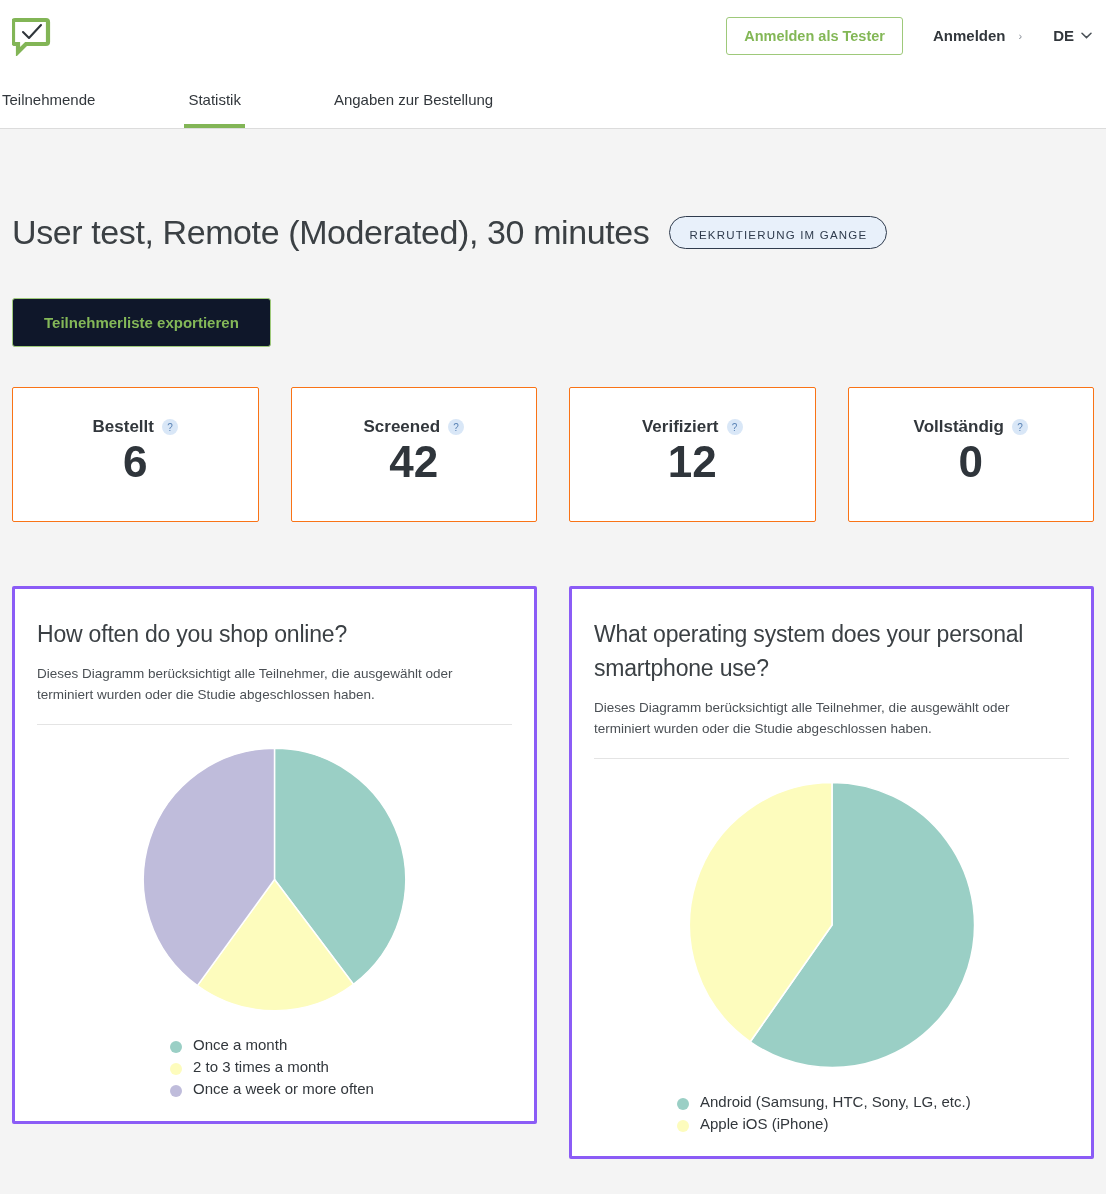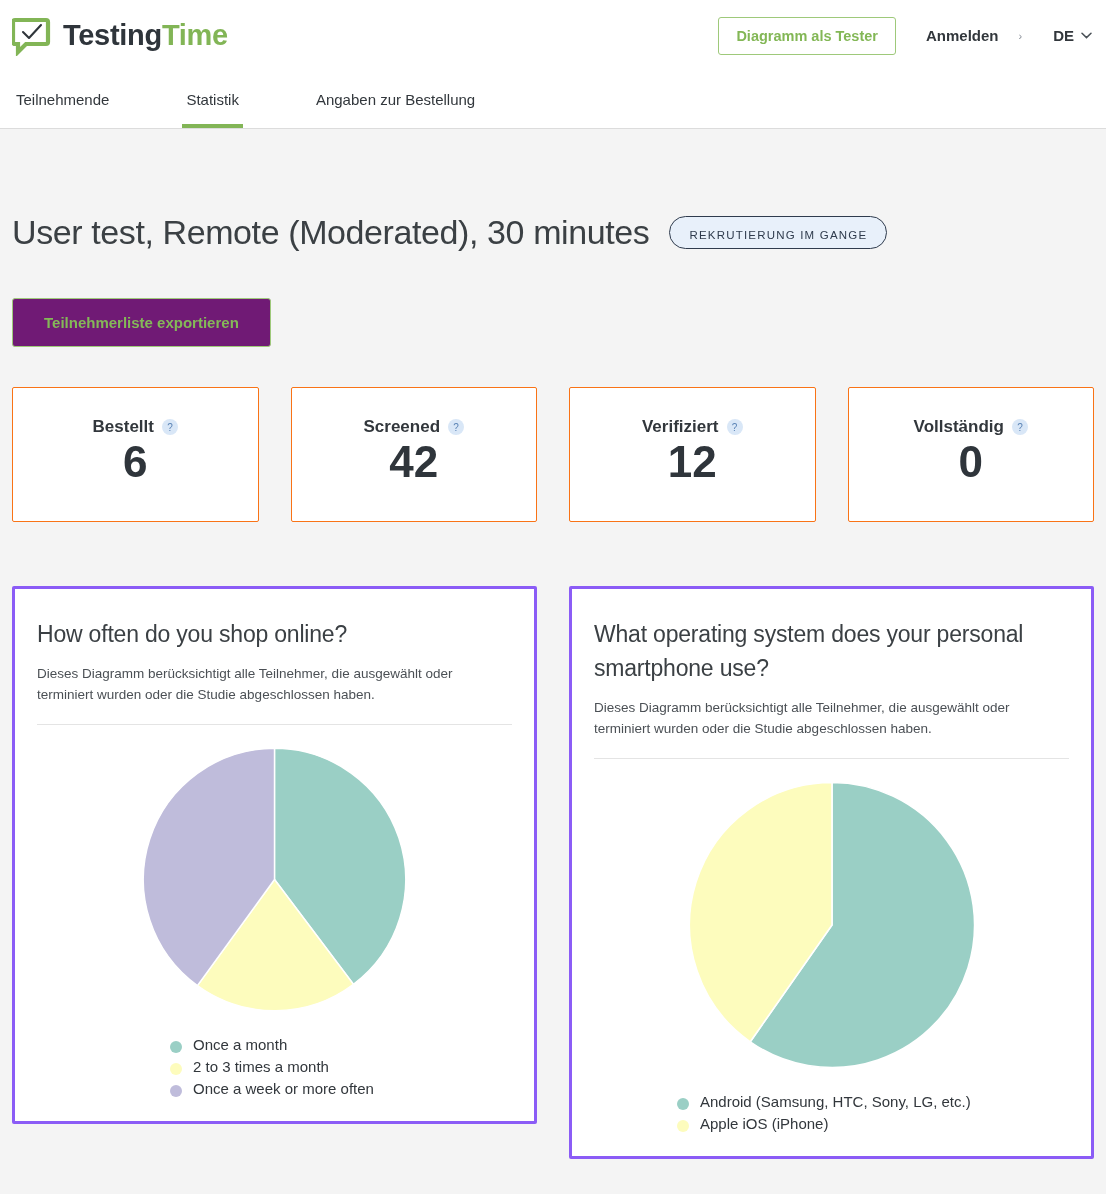--- a/index.html
+++ b/index.html
@@ -66,21 +66,21 @@
     font-family: "Liberation Sans", sans-serif;
   }
   .link-login {
     color: #32373c;
     font-size: 15px;
     font-weight: bold;
     text-decoration: none;
     margin-left: 30px;
     display: flex;
     align-items: center;
-    gap: 20px;
+    gap: 13px;
     white-space: nowrap;
     cursor: pointer;
   }
   .link-login .chev {
     font-size: 11px;
     color: #8a9099;
     font-weight: normal;
   }
   .lang {
     color: #32373c;
@@ -99,22 +99,21 @@
     font-weight: normal;
   }
 
   
   .tabnav {
     height: 58px;
     background: #ffffff;
     border-bottom: 1px solid #dcdcdc;
     display: flex;
     align-items: stretch;
-    padding-left: 14px;
-    gap: 0;
+    gap: 16px;
   }
   .tab {
     display: flex;
     align-items: center;
     font-size: 15px;
     color: #32373c;
     padding: 0 2px;
     margin-right: 73px;
     position: relative;
     cursor: pointer;
@@ -157,21 +156,21 @@
     font-size: 11.5px;
     letter-spacing: 1.2px;
     padding: 12px 19px 7px;
     white-space: nowrap;
   }
 
   .btn-export {
     margin-top: 46px;
     border: 1px solid #9ec97a;
     border-radius: 3px;
-    background: #701a75;
+    background: #0f172a;
     color: #84b858;
     font-size: 15px;
     font-weight: bold;
     padding: 15px 31px;
     cursor: pointer;
     font-family: "Liberation Sans", sans-serif;
   }
 
   
   .stats {
@@ -290,25 +289,24 @@
 <body>
 
 <div class="topbar">
   <a class="brand">
     <span class="logo-mark">
       <svg width="40" height="40" viewBox="0 0 40 40" aria-hidden="true">
         <path d="M3 4 h31 a2 2 0 0 1 2 2 v20 a2 2 0 0 1 -2 2 h-20 l-8 8 v-8 h-3 a2 2 0 0 1 -2 -2 v-20 a2 2 0 0 1 2 -2 z" fill="none" stroke="#82b556" stroke-width="4.2"></path>
         <path d="M11 16 l6 6 l12 -13" fill="none" stroke="#2f353b" stroke-width="2.1" stroke-linecap="round" stroke-linejoin="round"></path>
       </svg>
     </span>
-    <span class="brand-text"><span class="b1">Testing</span><span class="b2">Time</span></span>
   </a>
 
   <div class="topbar-right">
-    <button class="btn-tester">Diagramm als Tester</button>
+    <button class="btn-tester">Anmelden als Tester</button>
     <a class="link-login">
       <span>Anmelden</span>
       <span class="chev">›</span>
     </a>
     <div class="lang">
       <span>DE</span>
       <span class="caret">
         <svg width="11" height="7" viewBox="0 0 11 7" aria-hidden="true">
           <path d="M1 1.2 L5.5 5.6 L10 1.2" fill="none" stroke="#4a5157" stroke-width="1.5" stroke-linecap="round"></path>
         </svg>

